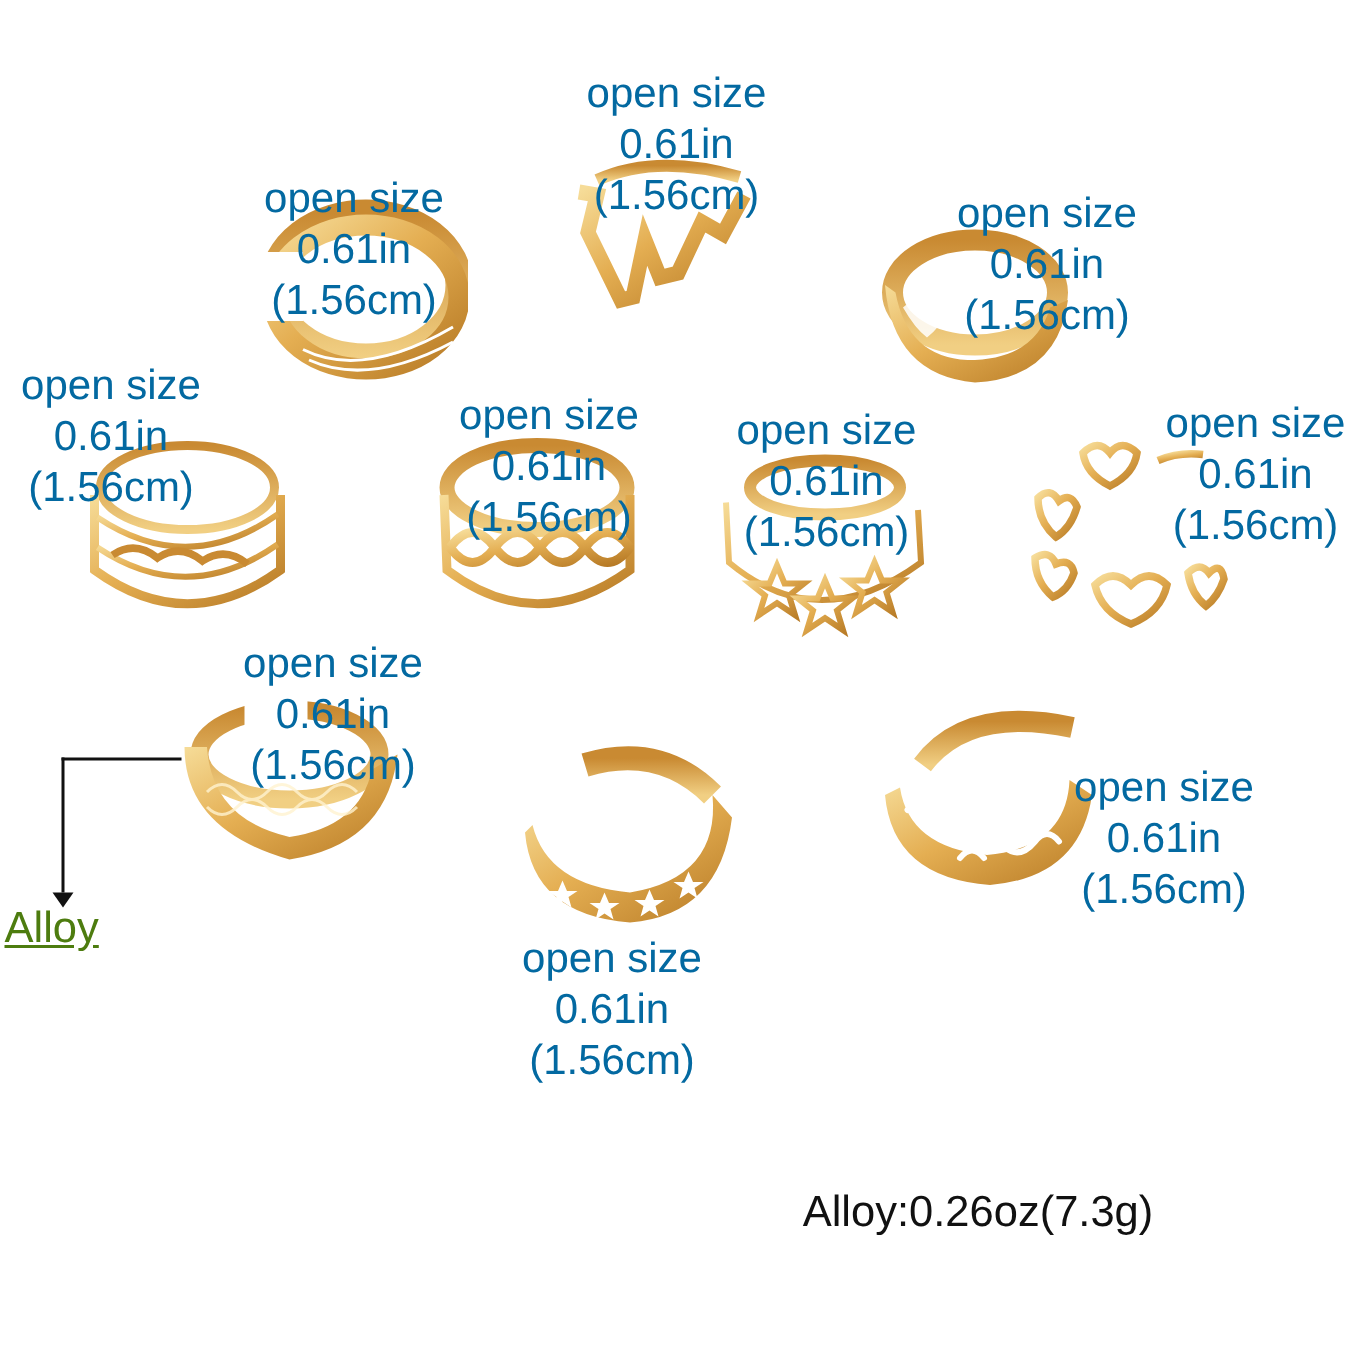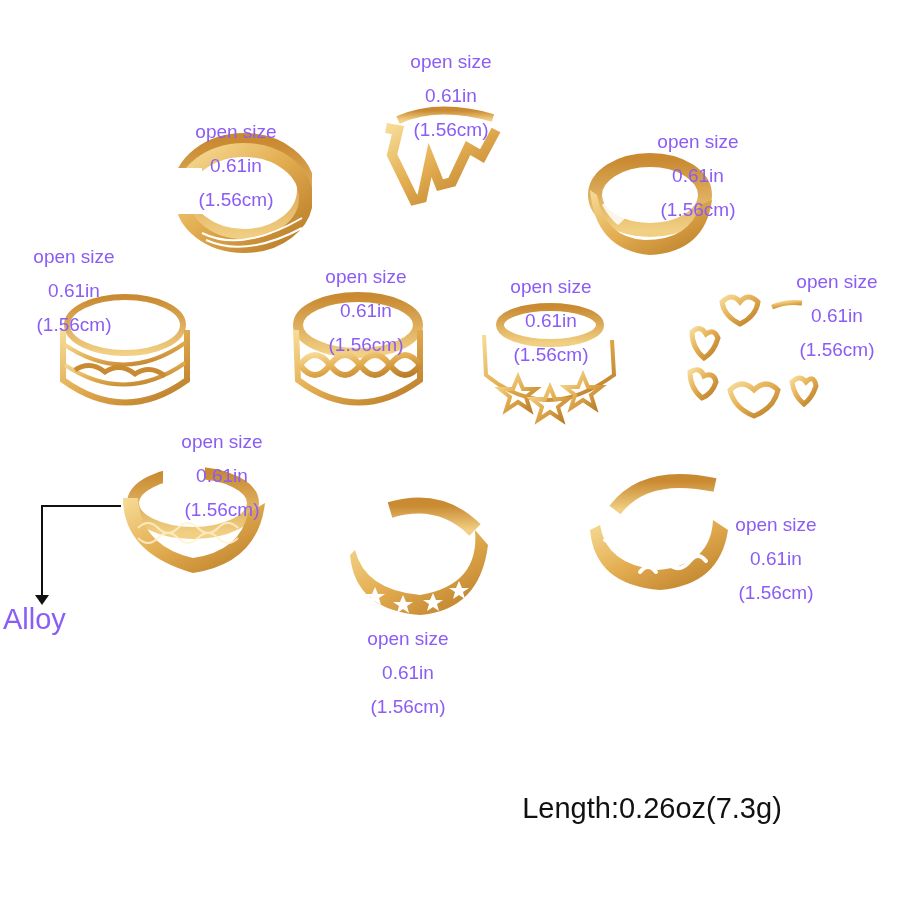--- a/index.html
+++ b/index.html
@@ -1,23 +1,23 @@
 <!DOCTYPE html>
 <html><head>
 <meta charset="utf-8">
 <style>
   html, body { margin:0; padding:0; background:#ffffff; }
   body { width:913px; height:913px; position:relative; overflow:hidden; font-family:"Liberation Sans", sans-serif; color:#111; }
   .ring { position:absolute; }
   .ring svg { width:100%; height:100%; display:block; }
-  .label { position:absolute; text-align:center; font-size:19px; line-height:34px; color:#8b5cf6; white-space:nowrap; transform:translateX(-50%); }
+  .label { position:absolute; text-align:center; font-size:28px; line-height:34px; color:#0369a1; white-space:nowrap; transform:translateX(-50%); }
   .label span { display:block; }
   .alloy-line { position:absolute; background:#111; }
   .alloy-arrow { position:absolute; width:0; height:0; border-left:7px solid transparent; border-right:7px solid transparent; border-top:10px solid #111; }
-  .alloy-text { position:absolute; font-size:29px; color:#8b5cf6; }
+  .alloy-text { position:absolute; font-size:29px; color:#4d7c0f;text-decoration:underline; }
   .footer { position:absolute; left:652px; top:790px; transform:translateX(-50%); text-align:center; font-size:29px; line-height:37px; white-space:nowrap; }
   .footer span { display:block; }
 </style>
 </head>
 <body>
 
 <svg width="0" height="0" style="position:absolute">
   <defs>
     <linearGradient id="gold" x1="0" y1="0" x2="1" y2="1">
       <stop offset="0" stop-color="#f6dc98"></stop>
@@ -186,14 +186,14 @@
     </g>
   </svg>
 </div>
 <div class="label" style="left:776px;top:508px;">
   <span>open size</span>
   <span>0.61in</span>
   <span>(1.56cm)</span>
 </div>
 
 <div class="footer">
-  <span>Length:0.26oz(7.3g)</span>
+  <span>Alloy:0.26oz(7.3g)</span>
 </div>
 
 </body></html>

